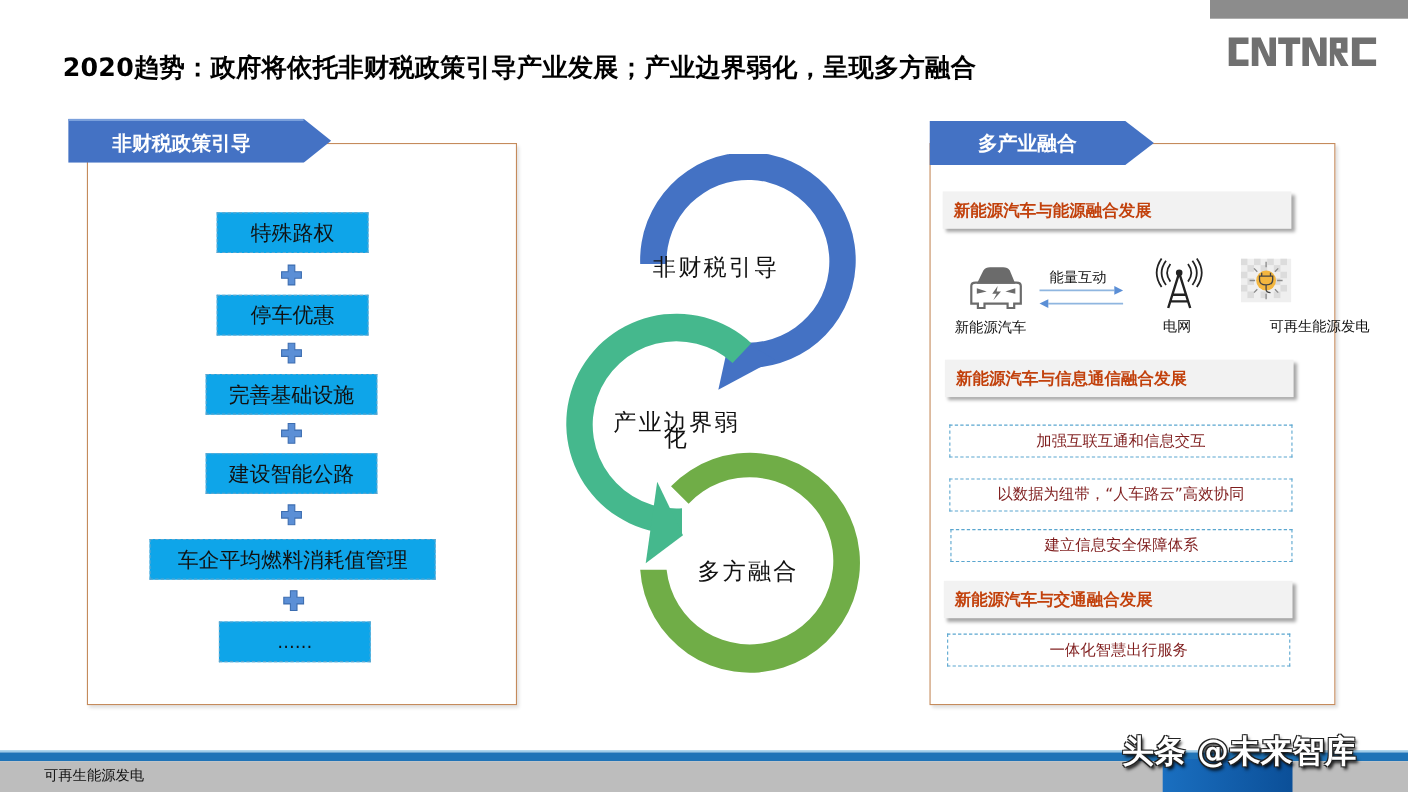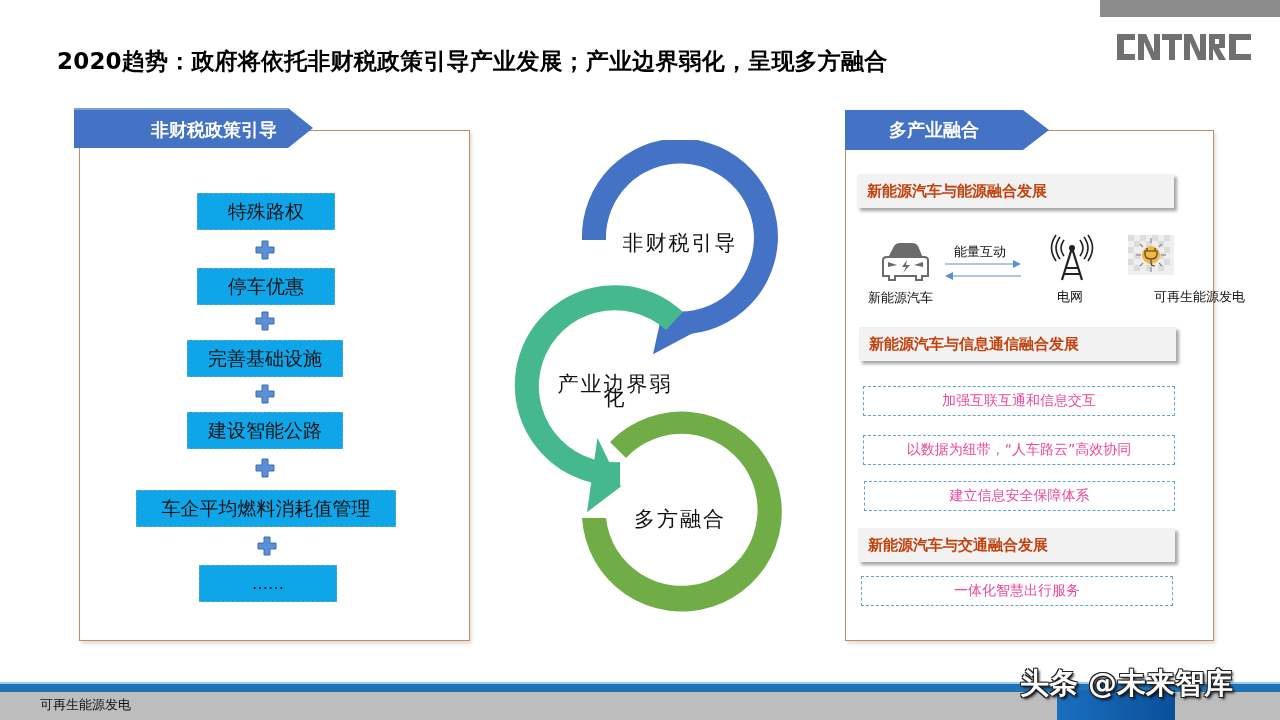--- a/index.html
+++ b/index.html
@@ -15,21 +15,21 @@
   .tab svg { position:absolute; left:0; top:0; }
   .tab span { position:relative; z-index:2; }
 
   .dbox { border:1.5px dashed #5aa6cf; background:#0ea5e9; display:flex; align-items:center; justify-content:center;
           font-size:19px; color:#111; box-sizing:border-box; white-space:nowrap; }
   .plus { width:20px; height:20px; }
 
   .sub-head { background:#f2f2f2; box-shadow:3px 3px 3px rgba(0,0,0,0.35); font-weight:bold; font-size:15px;
               display:flex; align-items:center; padding-left:10px; box-sizing:border-box; color:#c2410c; white-space:nowrap; }
   .rbox { border:1.5px dashed #5aa6cf; font-size:14px; display:flex; align-items:center; justify-content:center;
-          box-sizing:border-box; color:#ec4899; white-space:nowrap; }
+          box-sizing:border-box; color:#7f1d1d; white-space:nowrap; }
   .small { font-size:13px; color:#111; white-space:nowrap; }
 
   .cyc-label { font-family:"DejaVu Serif","Liberation Serif",serif; font-size:21px; color:#111; letter-spacing:2px; text-align:center; }
 
   .footer-line { left:0; top:684px; width:1280px; height:8px; background:#1f73b7; }
   .footer-top-thin { left:0; top:682px; width:1280px; height:2px; background:#9ecbe8; }
   .footer-bar { left:0; top:692px; width:1280px; height:28px; background:#bdbdbd; }
   .footer-text { left:40px; top:696px; font-size:13px; color:#111; }
   .footer-block { left:1057px; top:690px; width:118px; height:30px; background:linear-gradient(90deg,#1a6fc0,#0b4f98); }
   .watermark { left:1020px; top:664px; font-size:29px; color:#fff; font-weight:bold;
@@ -54,21 +54,21 @@
       <path d="M94 4 h16 v14 h-6 l7 12 h-7 l-6 -11 v11 h-4 z M100 9 v5 h4 v-5 z"></path>
 
       <path d="M114 4 h22 v6 h-15 v14 h15 v6 h-22 z"></path>
     </g>
   </svg>
 </div>
 
 <div class="abs title">2020趋势：政府将依托非财税政策引导产业发展；产业边界弱化，呈现多方融合</div>
 
 <div class="abs panel" style="left:79px; top:130px; width:389px; height:509px;"></div>
-<div class="abs tab" style="left:74px; top:108px; width:240px; height:44px;padding-left:37px;">
+<div class="abs tab" style="left:62px; top:108px; width:240px; height:44px;">
   <svg width="240" height="40">
     <polygon points="0,0 214,0 239,20 214,40 0,40" fill="#4472C4"></polygon>
     <line x1="0" y1="1" x2="214" y2="1" stroke="#7aa0dc" stroke-width="2"></line>
   </svg>
   <span style="margin-left:40px;">非财税政策引导</span>
 </div>
 
 <div class="abs dbox" style="left:197px; top:193px; width:138px; height:37px;">
     <span>特殊路权</span>
   </div>
@@ -118,21 +118,21 @@
   <g>
     <path d="M183 172 A100 100 0 1 0 120 345 L120 322 A76 76 0 1 1 166 190 Z" fill="#45B88D"></path>
     <polygon points="92,300 122,345 92,375" fill="#45B88D" transform="rotate(8 110 338)"></polygon>
   </g>
 
   <g>
     <path d="M110 302 A100 100 0 1 1 82 378 L106 378 A76 76 0 1 0 126 318 Z" fill="#70AD47"></path>
   </g>
 </svg>
 
-<div class="abs cyc-label" style="left:610px; top:229px; width:140px;font-family:Liberation Mono, monospace;">非财税引导</div>
+<div class="abs cyc-label" style="left:581px; top:229px; width:140px;font-family:Liberation Mono, monospace;">非财税引导</div>
 <div class="abs cyc-label" style="left:548px; top:370px; width:134px;">产业边界弱</div>
 <div class="abs cyc-label" style="left:548px; top:384px; width:134px;">化</div>
 <div class="abs cyc-label" style="left:615px; top:505px; width:130px;">多方融合</div>
 
 <div class="abs panel" style="left:845px; top:130px; width:367px; height:509px;"></div>
 <div class="abs tab" style="left:845px; top:110px; width:205px; height:40px;">
   <svg width="205" height="40">
     <polygon points="0,0 178,0 204,20 178,40 0,40" fill="#4472C4"></polygon>
   </svg>
   <span style="margin-left:44px;">多产业融合</span>

